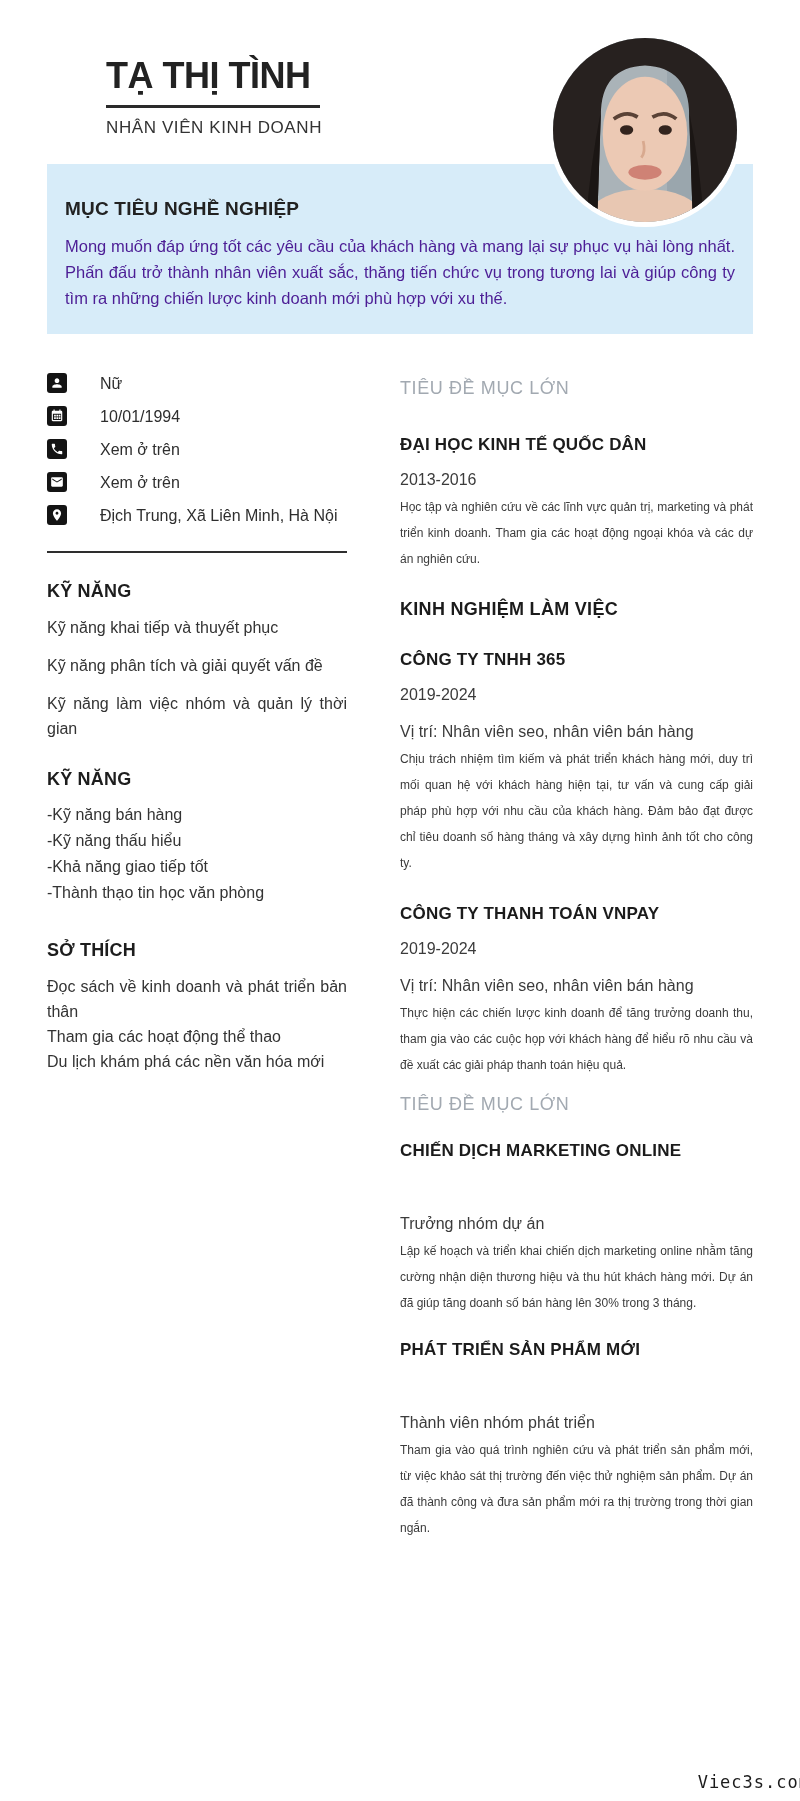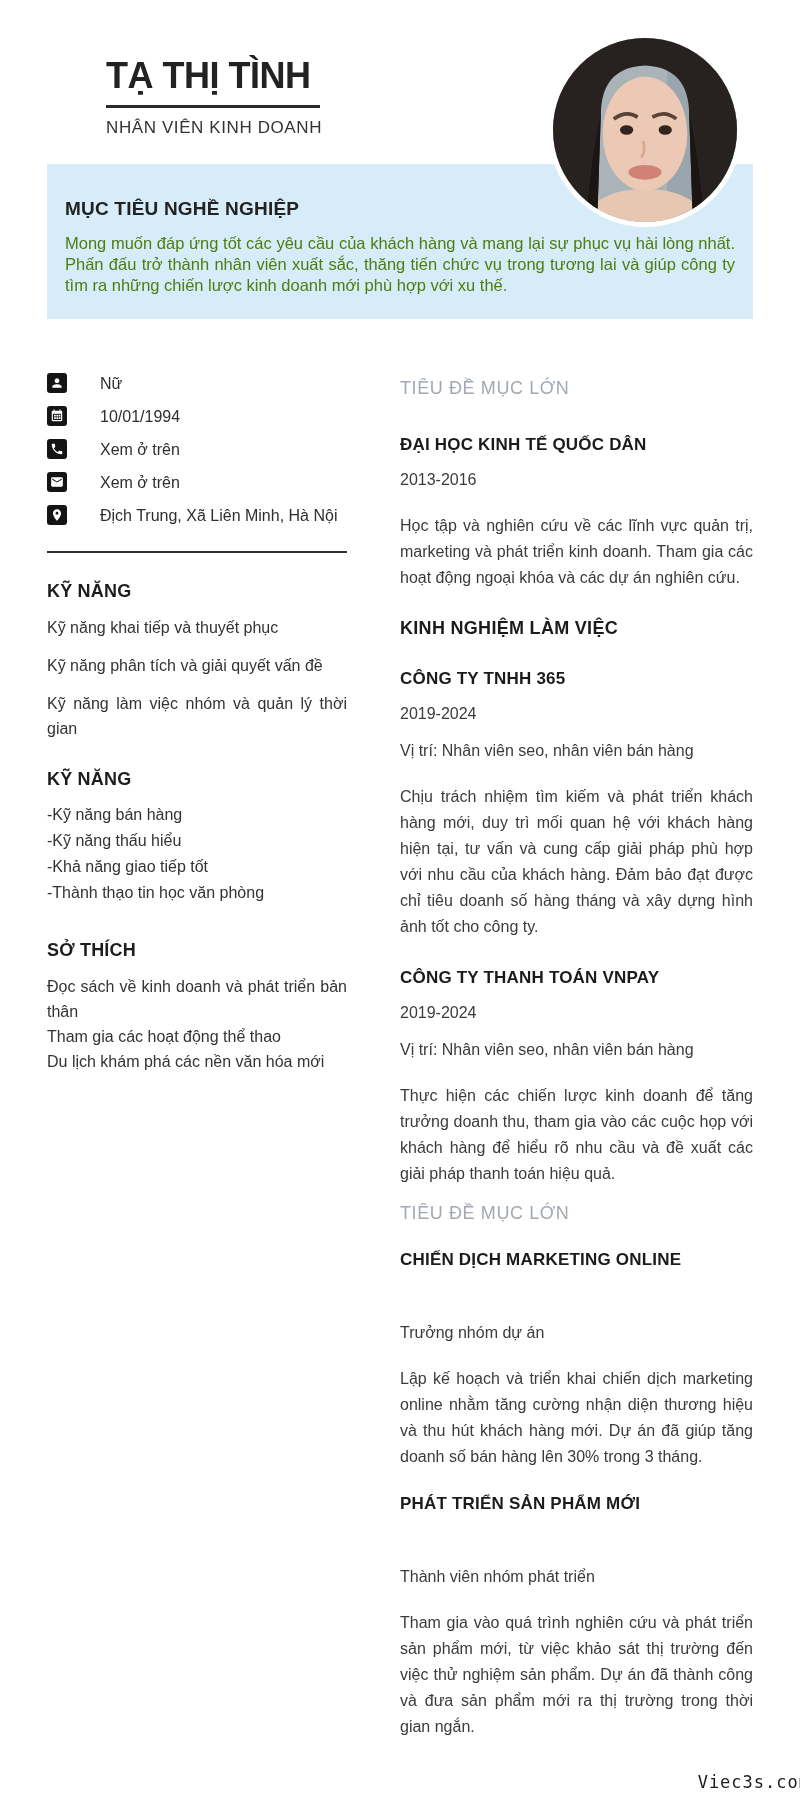--- a/index.html
+++ b/index.html
@@ -24,21 +24,21 @@
     border:5px solid #ffffff;overflow:hidden;z-index:3;background:#aeb6ba;
   }
   .avatar-wrap svg{display:block;width:100%;height:100%;}
 
   
   .objective{
     position:absolute;left:47px;top:164px;width:706px;box-sizing:border-box;
     background:#d7ecf9;padding:34px 18px 23px 18px;z-index:1;
   }
   .objective h2{margin:0;font-size:19px;font-weight:bold;color:#222;letter-spacing:0.2px;}
-  .objective p{margin:13px 0 0 0;font-size:16.5px;line-height:21px;text-align:justify;color:#4d7c0f;}
+  .objective p{margin:13px 0 0 0;font-size:16.5px;line-height:26px;text-align:justify;color:#4c1d95;}
 
   
   .content{position:absolute;left:47px;top:345px;width:706px;display:flex;}
   .col-left{width:300px;flex:0 0 300px;}
   .col-right{margin-left:53px;width:353px;flex:0 0 353px;}
 
   
   .contact{margin-top:27px;}
   .contact-row{display:flex;align-items:flex-start;margin-bottom:9px;gap:20px;}
   .ibox{
@@ -54,21 +54,21 @@
   .skill-item{margin-top:13px;font-size:16px;line-height:25px;text-align:justify;color:#333;}
   .tight-list{margin-top:12px;font-size:16px;line-height:26px;color:#333;}
   .tight-list div{text-align:left;}
   .hobby-list{margin-top:13px;font-size:16px;line-height:25px;color:#333;}
   .hobby-list .justify{text-align:justify;}
 
   
   .muted-label{margin-top:33px;font-size:18px;color:#a2a9b1;letter-spacing:0.6px;}
   .entry-title{margin-top:36px;font-size:17px;font-weight:bold;color:#1b1b1b;letter-spacing:0.2px;}
   .line{margin-top:13px;font-size:16px;color:#3b3b3b;line-height:24px;}
-  .para{margin-top:21px;font-size:16px;line-height:26px;text-align:justify;color:#3b3b3b;}
+  .para{margin-top:2px;font-size:12px;line-height:26px;text-align:justify;color:#3b3b3b;}
   .section-h{margin-top:27px;font-size:18px;font-weight:bold;color:#1b1b1b;letter-spacing:0.3px;}
   .blank-gap{height:38px;}
 
   
   .watermark{
     position:absolute;right:34px;bottom:9px;font-family:"DejaVu Sans Mono","Liberation Mono",monospace;
     font-size:17px;color:#1c1c1c;letter-spacing:1px;
   }
 </style>
 </head>

